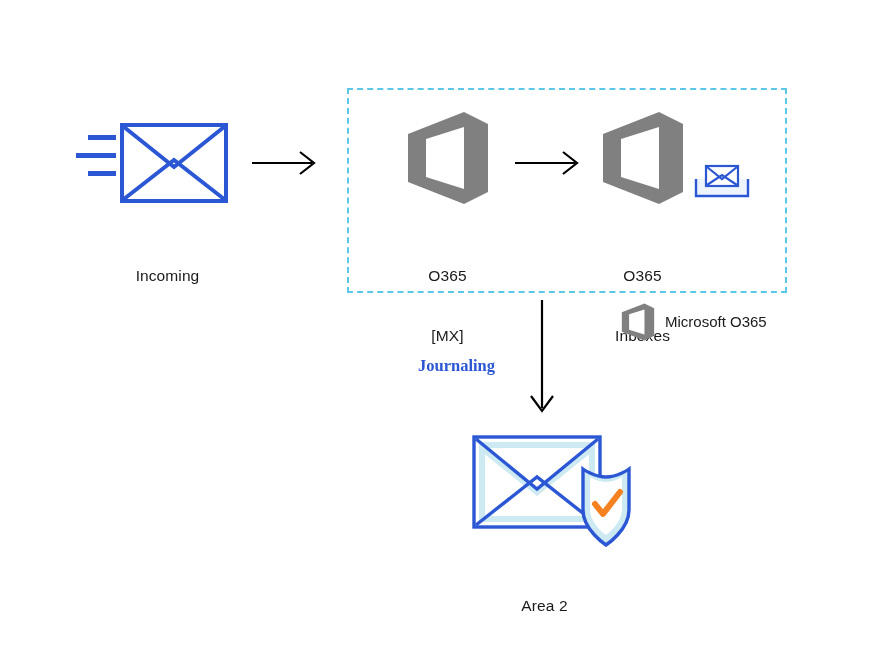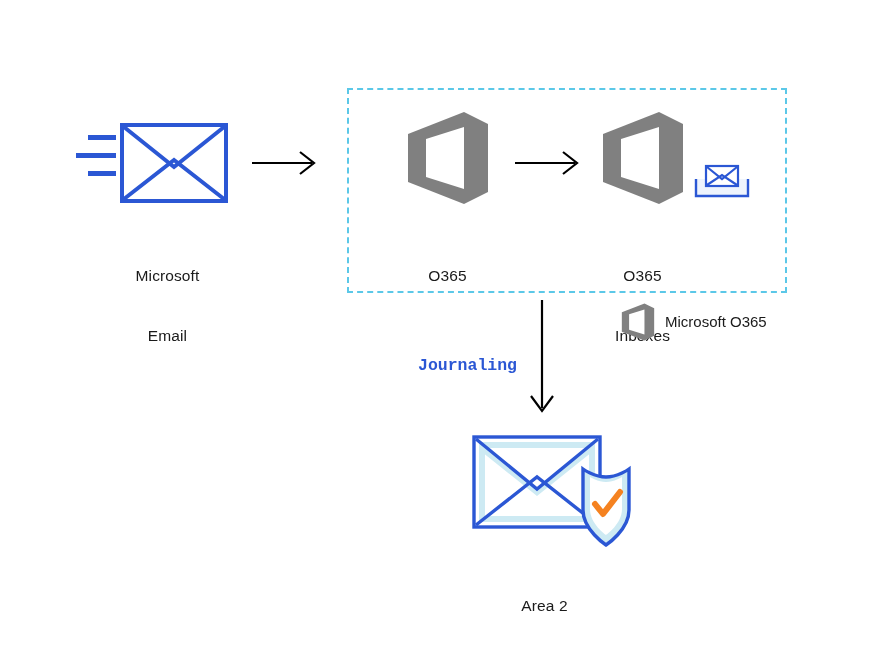--- a/index.html
+++ b/index.html
@@ -35,21 +35,21 @@
     position: absolute;
     border: 2px dashed #5bc8e8;
     box-sizing: border-box;
     background: transparent;
   }
   .journaling-label {
     position: absolute;
     color: #2b57d4;
     font-weight: bold;
     font-size: 16.5px;
-    font-family: Liberation Mono, monospace;
+    font-family: Liberation Serif, serif;
     white-space: nowrap;
   }
   .legend-text {
     position: absolute;
     color: #1a1a1a;
     font-size: 15px;
     font-family: "Liberation Sans", sans-serif;
     white-space: nowrap;
   }
   svg { display: block; overflow: visible; }
@@ -68,22 +68,21 @@
       <rect x="6" y="33" width="40" height="5" fill="#2b57d4"></rect>
       <rect x="18" y="51" width="28" height="5" fill="#2b57d4"></rect>
 
       <rect x="52" y="5" width="104" height="76" fill="#ffffff" stroke="#2b57d4" stroke-width="4"></rect>
 
       <path d="M54 7 L104 47 L154 7" fill="none" stroke="#2b57d4" stroke-width="4"></path>
       <path d="M54 79 L104 40 L154 79" fill="none" stroke="#2b57d4" stroke-width="4"></path>
     </svg>
   </div>
   <div class="label" style="left:95px; top:226px; width:145px;">
-    <span class="label-line">Microsoft</span>
-    <span class="label-line">Email</span>
+    <span class="label-line">Incoming</span>
   </div>
 
   <div class="node" style="left:252px; top:145px;">
     <svg width="68" height="36" viewBox="0 0 68 36">
       <line x1="0" y1="18" x2="60" y2="18" stroke="#000000" stroke-width="2.2"></line>
       <path d="M48 7 L62 18 L48 29" fill="none" stroke="#000000" stroke-width="2.2"></path>
     </svg>
   </div>
 
   <div class="node" style="left:406px; top:111px;">
@@ -91,20 +90,21 @@
 
       <path d="M2 23 L58 1 L82 13 L82 81 L58 93 L2 71 Z" fill="#808080"></path>
 
       <path d="M20 28 L58 16 L58 78 L20 66 Z" fill="#ffffff"></path>
 
       <path d="M58 16 L70 22 L70 72 L58 78 Z" fill="#ffffff" opacity="0"></path>
     </svg>
   </div>
   <div class="label" style="left:375px; top:226px; width:145px;">
     <span class="label-line">O365</span>
+    <span class="label-line">[MX]</span>
   </div>
 
   <div class="node" style="left:515px; top:145px;">
     <svg width="68" height="36" viewBox="0 0 68 36">
       <line x1="0" y1="18" x2="60" y2="18" stroke="#000000" stroke-width="2.2"></line>
       <path d="M48 7 L62 18 L48 29" fill="none" stroke="#000000" stroke-width="2.2"></path>
     </svg>
   </div>
 
   <div class="node" style="left:601px; top:111px;">

